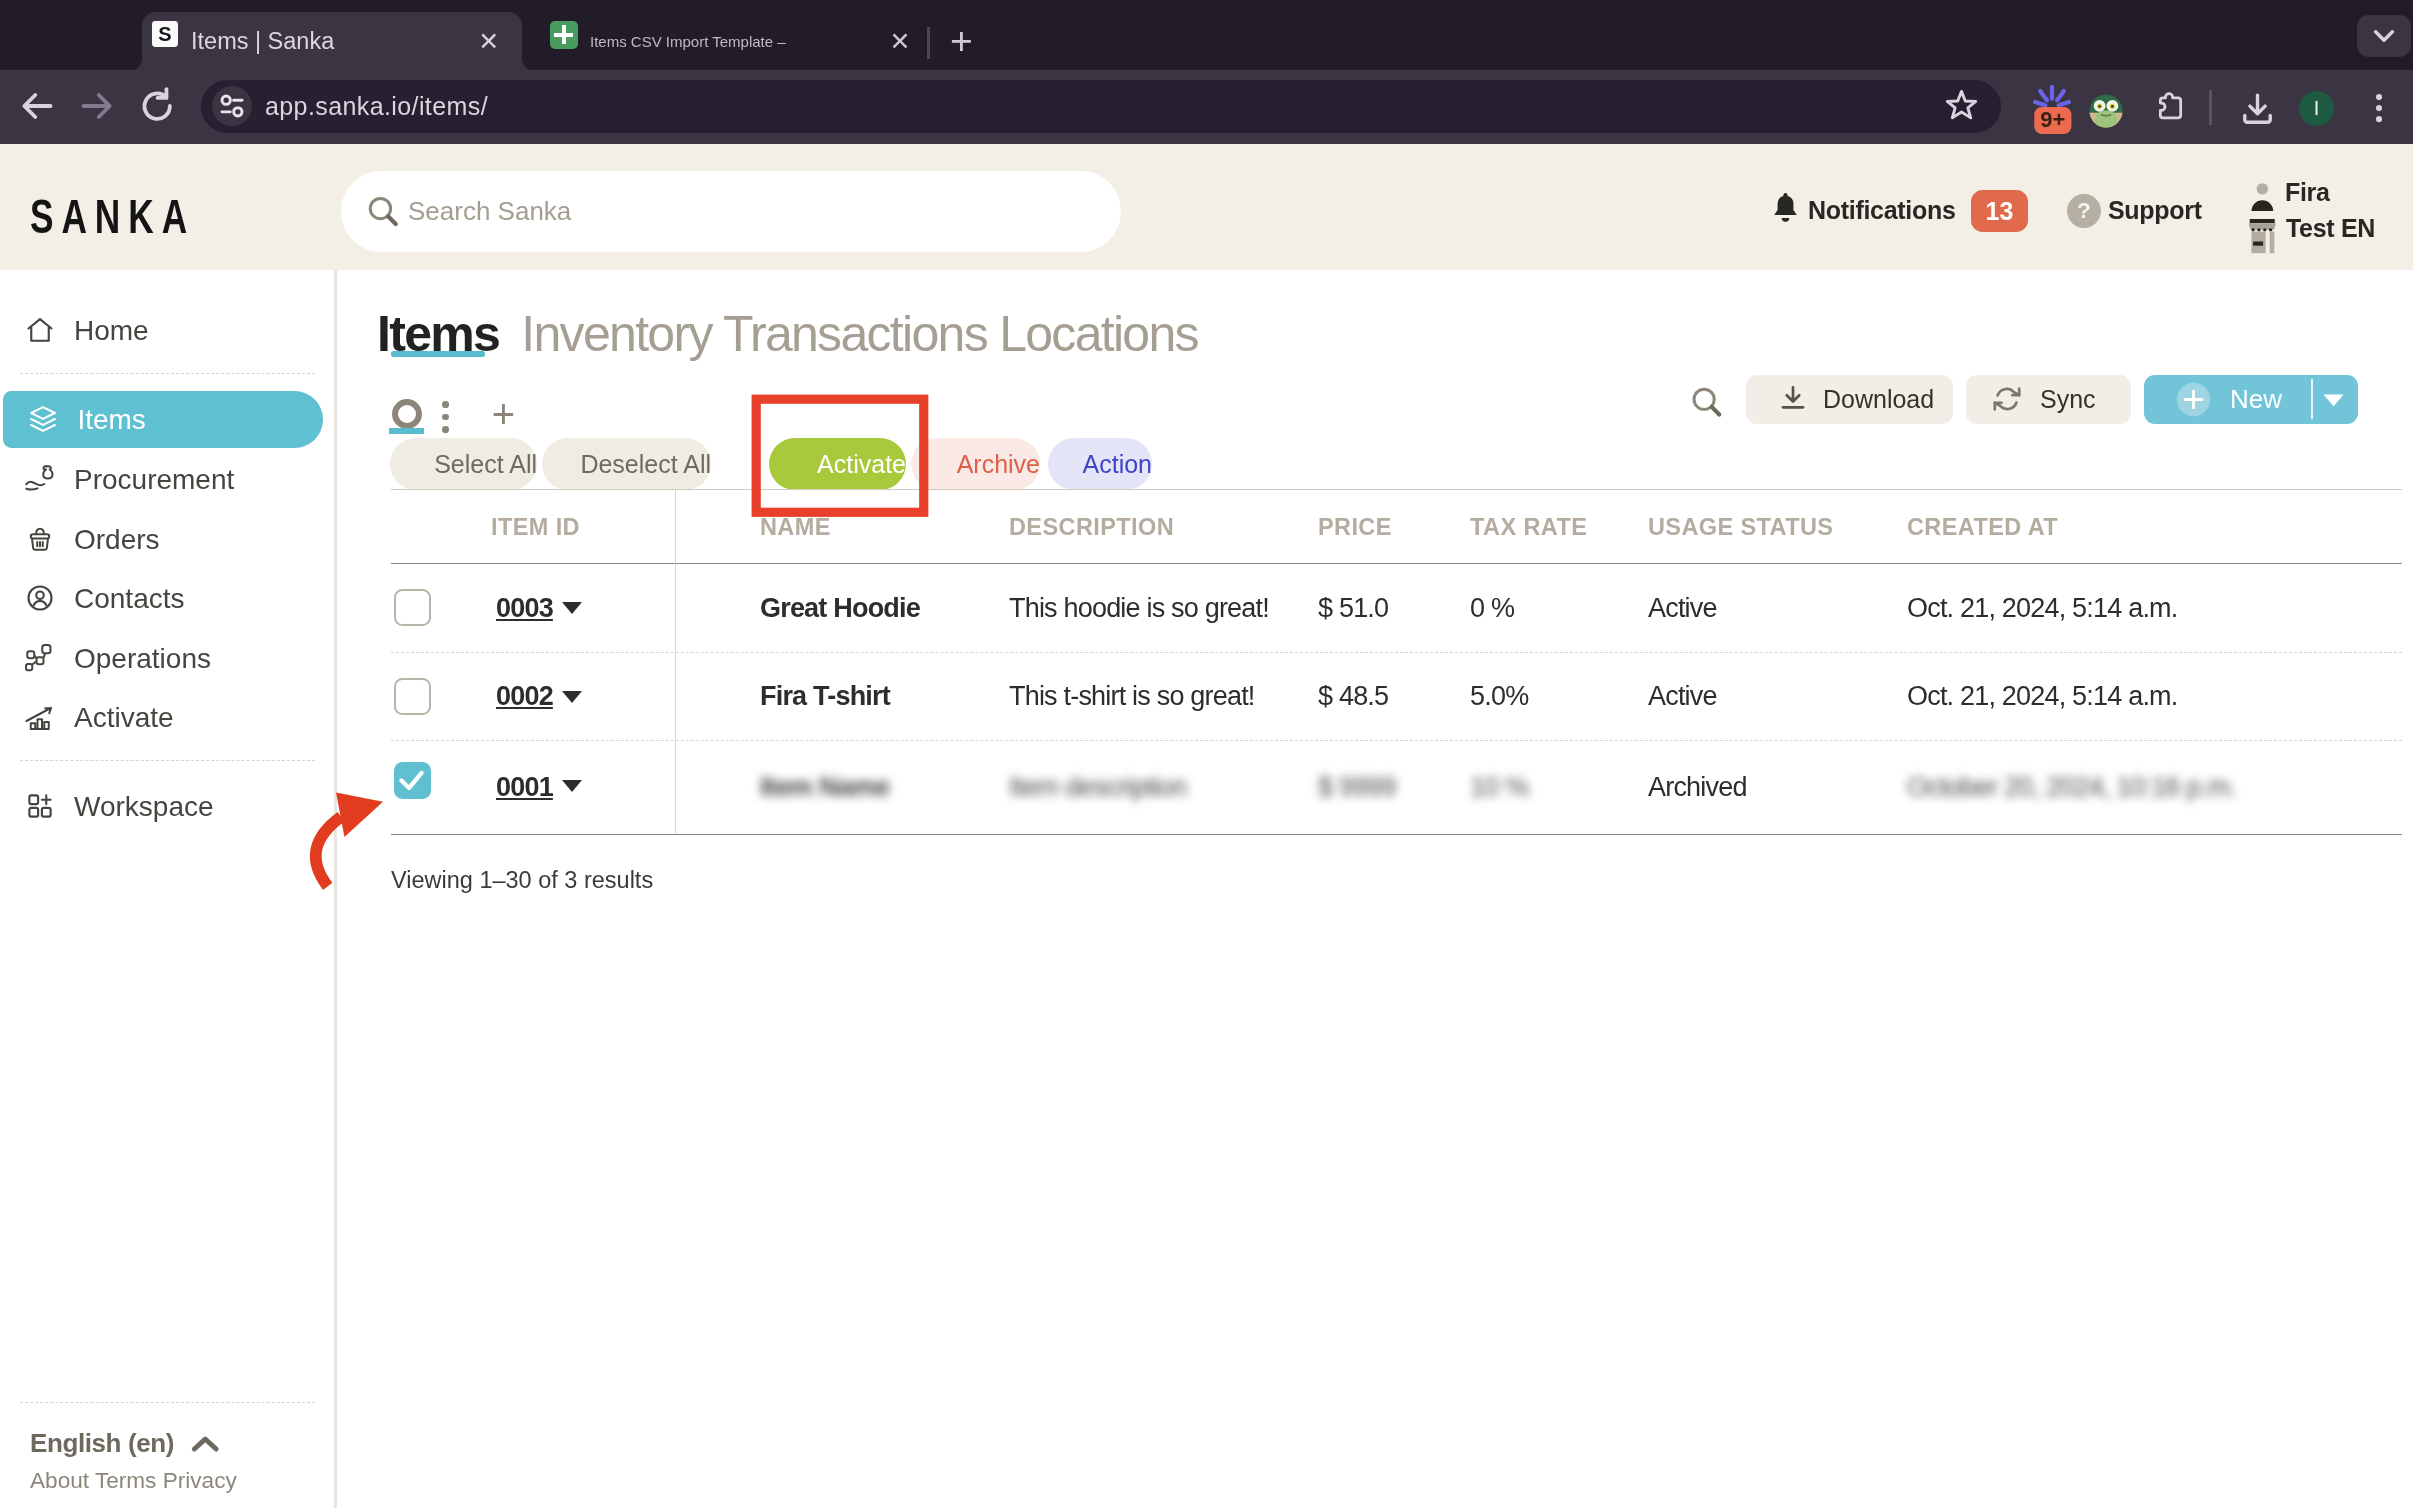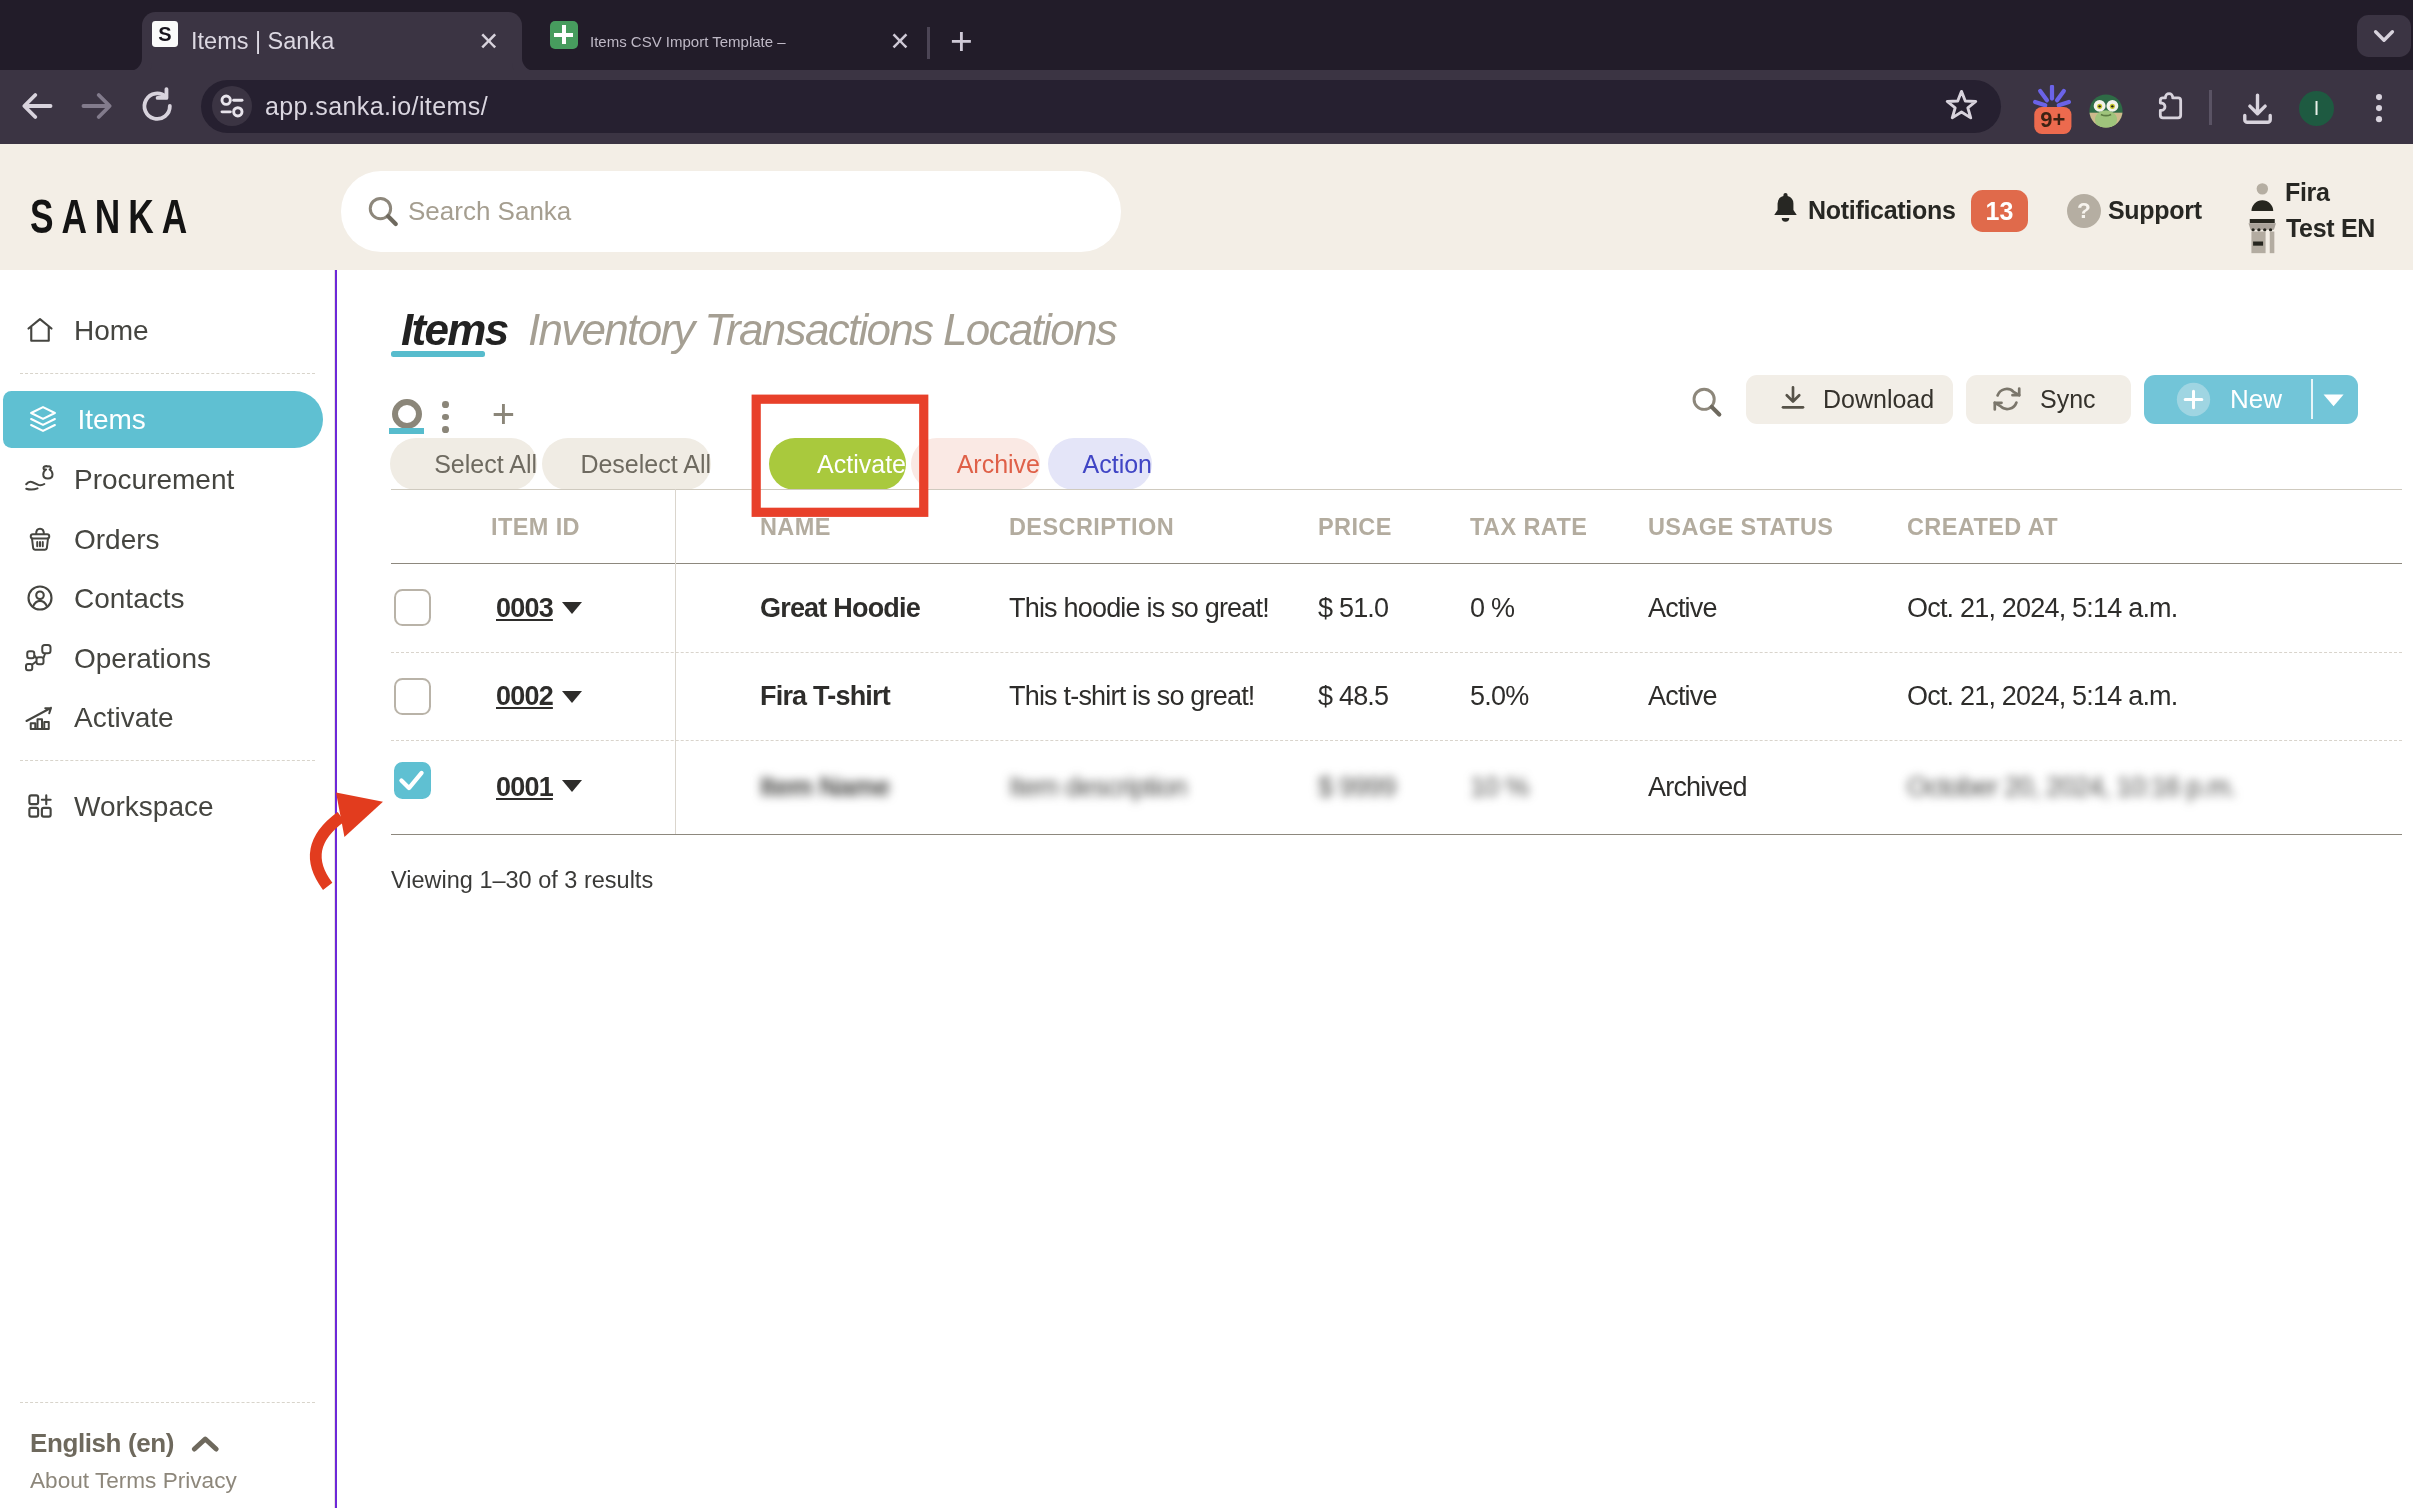--- a/index.html
+++ b/index.html
@@ -22,42 +22,42 @@
 #tab2 .close { position:absolute; left:352px; top:14.2px; width:30px; height:30px; color:#cfc9d6; font-size:25px; line-height:30px; text-align:center; }
 #tabsep { position:absolute; left:927px; top:27px; width:2.5px; height:32px; background:#4c4555; }
 #newtab { position:absolute; left:942px; top:21px; width:39px; height:39px; color:#cfc9d6; font-size:39px; font-weight:300; line-height:39px; text-align:center; }
 #winchev { position:absolute; left:2357px; top:15px; width:54px; height:42px; background:#3b3443; border-radius:11.7px; }
 .navic { position:absolute; top:14.2px; width:44px; height:44px; }
 #urlpill { position:absolute; left:201px; top:10px; width:1800px; height:53px; background:#262030; border-radius:27px; }
 #tunecirc { position:absolute; left:212px; top:16px; width:40px; height:40px; background:#3b3443; border-radius:50%; }
 #urltext { position:absolute; left:265px; top:10px; line-height:52px; font-size:25px; color:#dad6e0; letter-spacing:0.4px; }
 #avatar { position:absolute; left:2299px; top:21px; width:35px; height:35px; border-radius:50%; background:#1e5a41; color:#e9efe9; font-size:20px; text-align:center; line-height:35px; }
 
-#app { position:absolute; left:0; top:144px; width:2413px; height:1364px; background:#6d28d9; }
+#app { position:absolute; left:0; top:144px; width:2413px; height:1364px; background:#e5e5e5; }
 #appheader { position:absolute; left:0; top:0; width:2413px; height:126px; background:#f3eee6; }
 #logo { position:absolute; left:30px; top:44px; font-size:49px; font-weight:bold; letter-spacing:11px; color:#141414; transform:scaleX(0.72); transform-origin:0 0; }
 #searchbar { position:absolute; left:341px; top:27px; width:780px; height:81px; background:#fff; border-radius:40px; }
 #searchbar .ph { position:absolute; left:67px; top:0; line-height:80px; color:#a59e90; font-size:26px; }
 .hlabel { position:absolute; font-weight:bold; color:#272723; font-size:25px; letter-spacing:-0.3px; white-space:nowrap; }
 #notif-badge { position:absolute; left:1971px; top:46px; width:57px; height:42px; background:#e06a4b; border-radius:11.7px; color:#fff; font-size:25px; font-weight:bold; text-align:center; line-height:42px; }
 #support-circ { position:absolute; left:2067px; top:50px; width:34px; height:34px; background:#b5aea2; border-radius:50%; color:#f7f4ee; font-weight:bold; font-size:22.6px; text-align:center; line-height:34px; }
 
 #sidebar { position:absolute; left:0; top:126px; width:335px; height:1239px; background:#fff; border-right:1.7px solid #e8e4dd; }
 .sbitem { position:absolute; left:0; width:334px; height:57px; color:#454540; font-size:28px; }
 .sbitem .ic { position:absolute; left:25px; top:13.4px; width:30px; height:30px; }
 .sbitem .tx { position:absolute; left:74px; top:0; line-height:57px; }
 .sbdash { position:absolute; left:20px; width:295px; border-top:1.7px dashed #d8d4cb; }
 #sb-pill { position:absolute; left:3.4px; top:121px; width:320px; height:57px; background:#5fc0d2; border-radius:8.4px 28.5px 28.5px 8.4px; }
 #sb-pill .ic { position:absolute; left:25px; top:13.4px; width:30px; height:30px; }
 #sb-pill .tx { position:absolute; left:74px; top:0; line-height:57px; color:#fff; font-size:28px; }
 #sb-lang { position:absolute; left:30px; top:1158px; color:#6e695d; font-size:26px; font-weight:bold; letter-spacing:-0.4px; }
 #sb-links { position:absolute; left:30px; top:1198px; color:#8d877b; font-size:22.6px; }
 
 #main { position:absolute; left:337px; top:126px; width:2077px; height:1239px; background:#fff; }
-#pagetabs { position:absolute; left:64px; top:35px; font-size:44px; color:#a59f93; letter-spacing:-1.7px; white-space:nowrap;font-style:italic; }
+#pagetabs { position:absolute; left:40px; top:35px; font-size:50px; color:#a59f93; letter-spacing:-1.7px; white-space:nowrap; }
 #pagetabs b { color:#222; margin-right:10px; }
 #items-underline { position:absolute; left:54px; top:81px; width:94px; height:5.9px; background:#57bccd; border-radius:2.5px; }
 #ringicon { position:absolute; left:55px; top:129px; width:30px; height:30px; border:6.7px solid #8b8679; border-radius:50%; }
 #ring-underline { position:absolute; left:52px; top:158px; width:35px; height:5.9px; background:#57bccd; }
 #kebab2 { position:absolute; left:105px; top:131px; width:8.4px; height:34px; }
 #kebab2 i { position:absolute; left:0; width:6.7px; height:6.7px; border-radius:50%; background:#8b8679; }
 #plus2 { position:absolute; left:147px; top:125px; width:39px; height:39px; color:#8b8679; font-size:40px; font-weight:300; line-height:39px; text-align:center; }
 .pill { position:absolute; top:168px; height:52px; border-radius:27px; font-size:25px; text-align:right; line-height:52px; }
 #b-selall { left:53px; width:147px; background:#f0ece4; color:#6e6a60; }
 #b-desall { left:205px; width:169px; background:#f0ece4; color:#6e6a60; }

